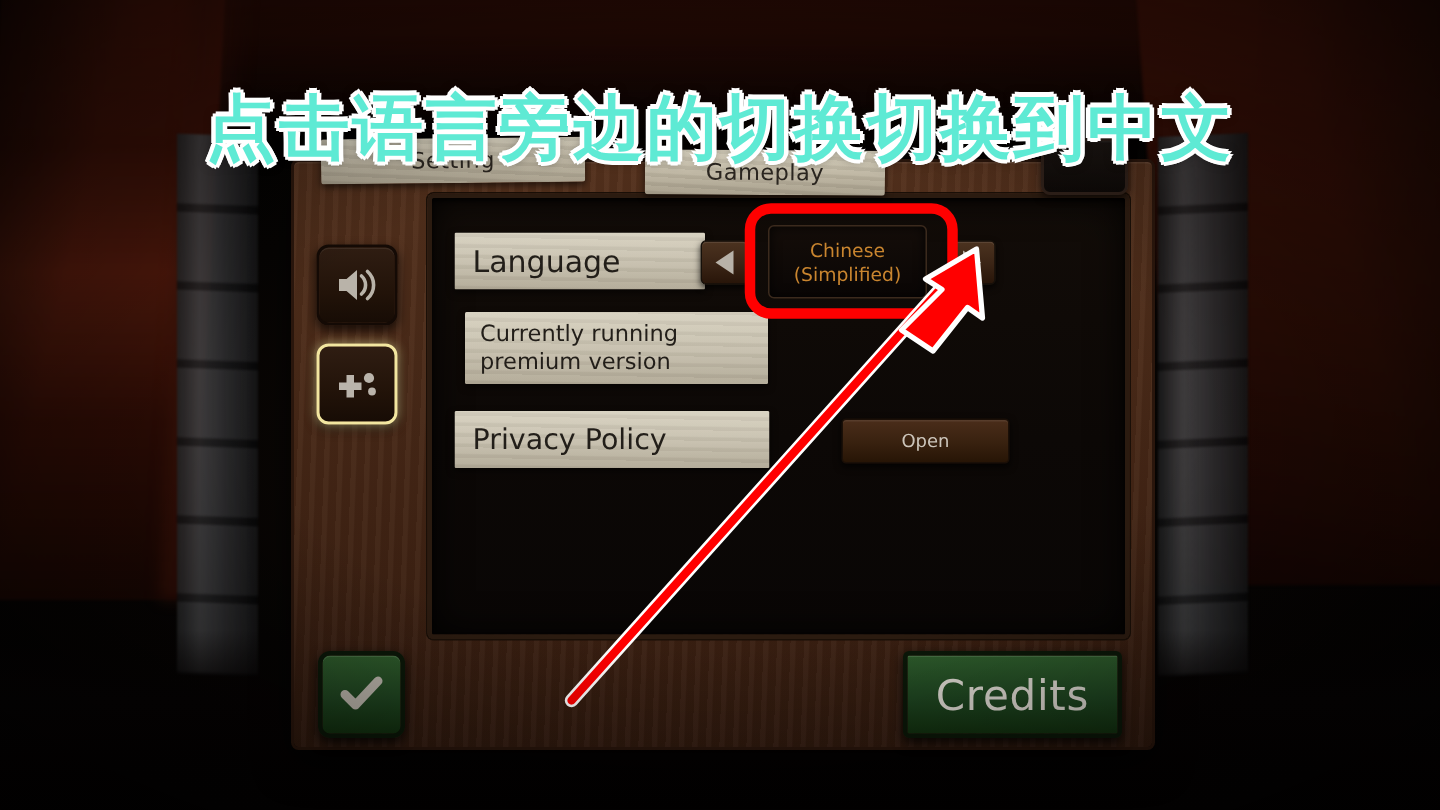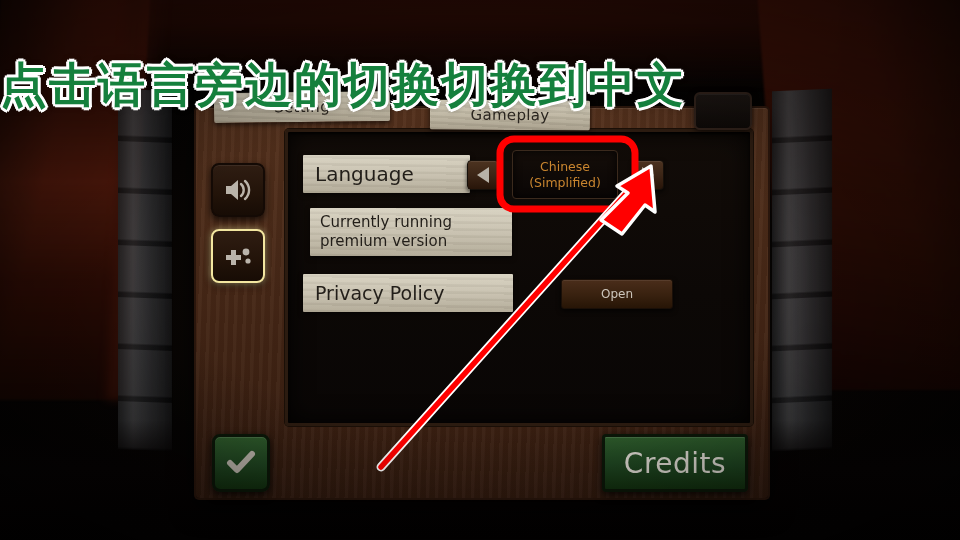--- a/index.html
+++ b/index.html
@@ -253,25 +253,25 @@
     font-size: 28px;
     display: flex; align-items: center; justify-content: center;
     box-shadow: 0 3px 8px rgba(0,0,0,.8), inset 0 1px 0 rgba(255,255,255,.12);
     letter-spacing: .5px;
   }
 
   
   .annot-text {
     position: absolute;
     left: 0; right: 0; top: 54px;
-    text-align: left;
+    text-align: center;
     font-family: Liberation Sans, sans-serif;
     font-size: 47px;
     font-weight: bold;
-    color: #15803d;
+    color: #5eead4;
     letter-spacing: 2px;
     text-shadow:
       -2px -2px 0 #fff,  2px -2px 0 #fff,
       -2px  2px 0 #fff,  2px  2px 0 #fff,
       -3px  0   0 #fff,  3px  0   0 #fff,
        0   -3px 0 #fff,  0    3px 0 #fff,
        0 0 7px rgba(0,0,0,.55);
     pointer-events: none;
   }
   .annot-svg {

